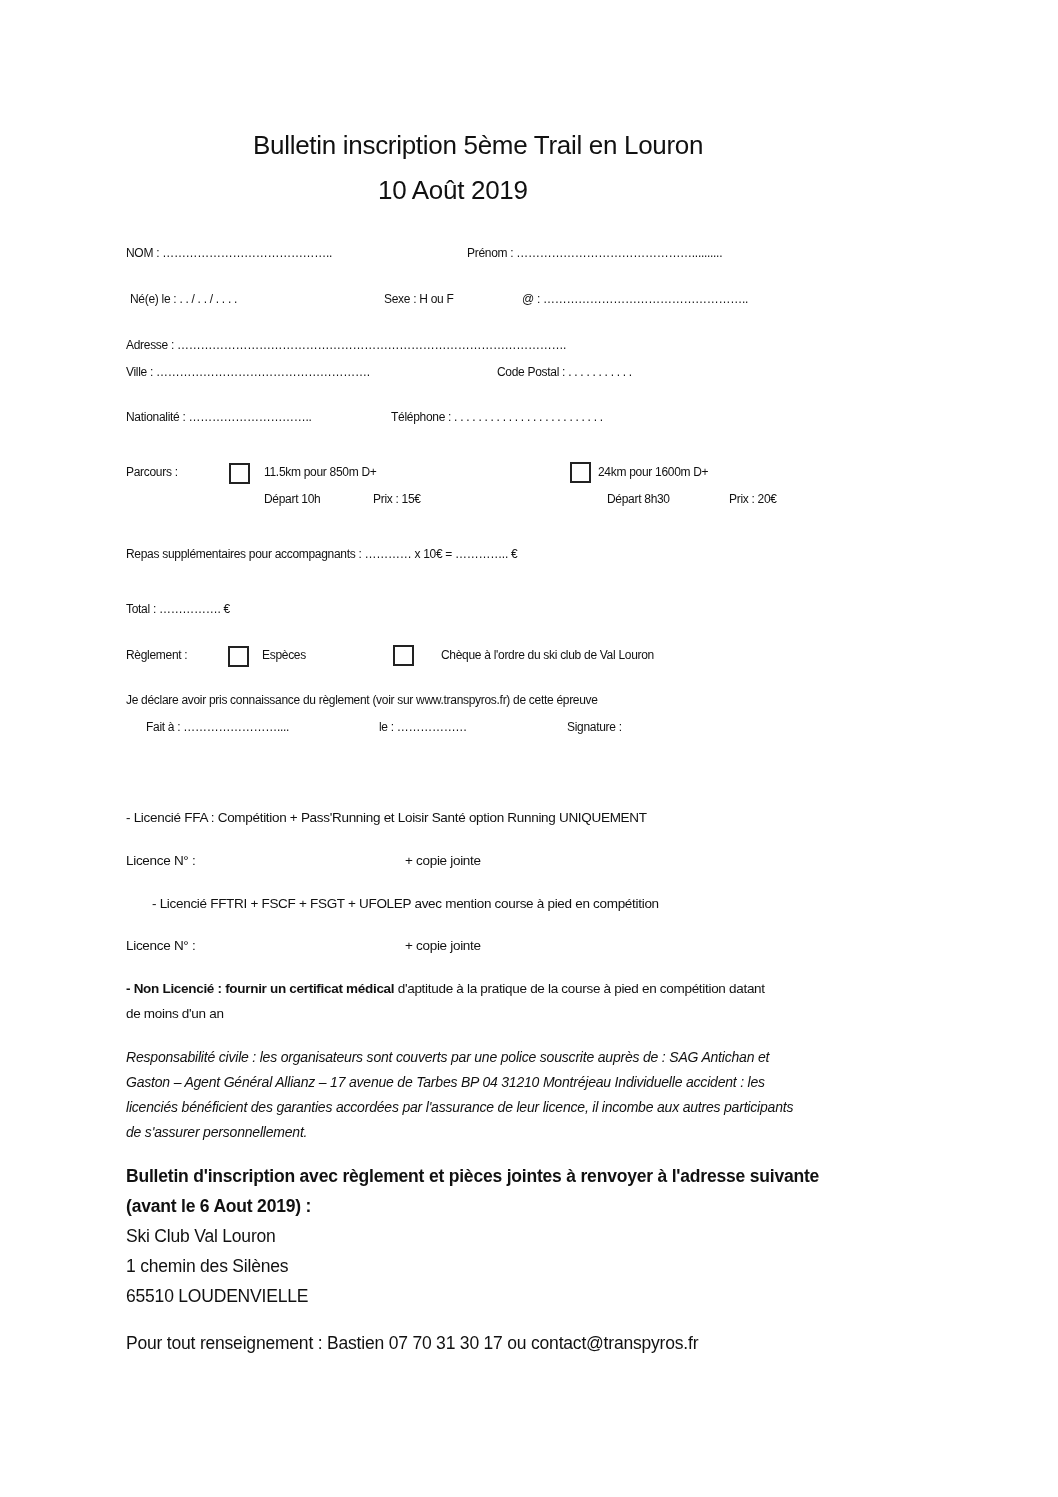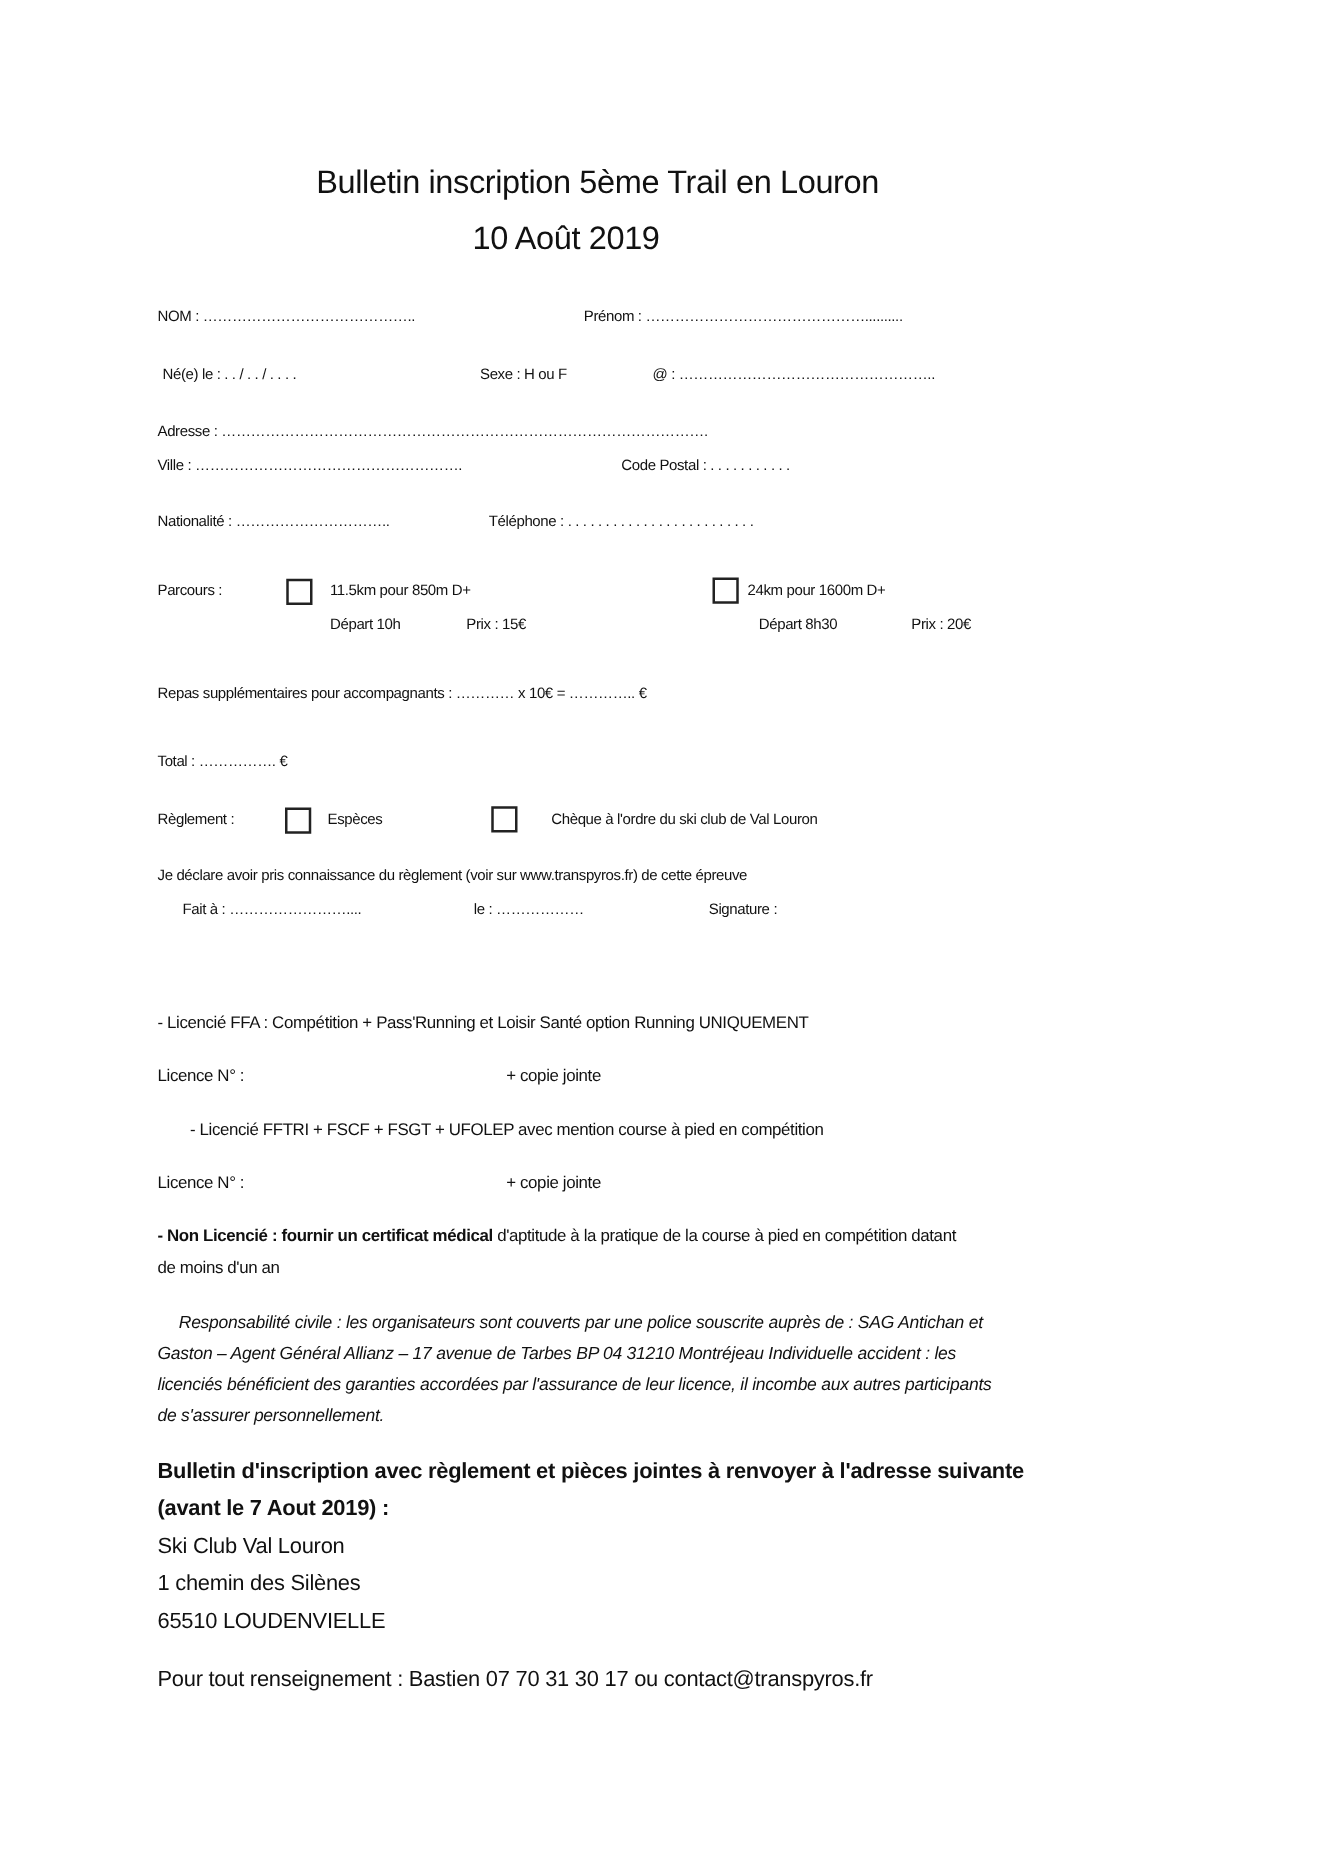--- a/index.html
+++ b/index.html
@@ -68,26 +68,26 @@
 
   <div class="abs t14" style="left:126px; top:896px;margin-left:26px;">- Licencié FFTRI + FSCF + FSGT + UFOLEP avec mention course à pied en compétition</div>
   <div class="abs t14" style="left:126px; top:938px;">Licence N° :</div>
   <div class="abs t14" style="left:405px; top:938px;">+ copie jointe</div>
 
   <div class="abs t14" style="left:126px; top:981px;">
     <span class="bold">- Non Licencié : fournir un certificat médical</span><span> d'aptitude à la pratique de la course à pied en compétition datant</span>
   </div>
   <div class="abs t14" style="left:126px; top:1006px;">de moins d'un an</div>
 
-  <div class="abs italic" style="left:126px; top:1045px;margin-left:17px;">Responsabilité civile : les organisateurs sont couverts par une police souscrite auprès de : SAG Antichan et</div>
+  <div class="abs italic" style="left:126px; top:1045px;">Responsabilité civile : les organisateurs sont couverts par une police souscrite auprès de : SAG Antichan et</div>
   <div class="abs italic" style="left:126px; top:1070px;">Gaston – Agent Général Allianz – 17 avenue de Tarbes BP 04 31210 Montréjeau Individuelle accident : les</div>
   <div class="abs italic" style="left:126px; top:1095px;">licenciés bénéficient des garanties accordées par l'assurance de leur licence, il incombe aux autres participants</div>
   <div class="abs italic" style="left:126px; top:1120px;">de s'assurer personnellement.</div>
 
   <div class="abs addr bold" style="left:126px; top:1166px;text-align:center;">Bulletin d'inscription avec règlement et pièces jointes à renvoyer à l'adresse suivante</div>
-  <div class="abs addr bold" style="left:126px; top:1196px;">(avant le 7 Aout 2019) :</div>
+  <div class="abs addr bold" style="left:126px; top:1196px;">(avant le 6 Aout 2019) :</div>
   <div class="abs addr" style="left:126px; top:1226px;">Ski Club Val Louron</div>
   <div class="abs addr" style="left:126px; top:1256px;">1 chemin des Silènes</div>
   <div class="abs addr" style="left:126px; top:1286px;">65510 LOUDENVIELLE</div>
 
   <div class="abs addr" style="left:126px; top:1333px;">Pour tout renseignement : Bastien 07 70 31 30 17 ou contact@transpyros.fr</div>
 
 </div>
 
 </body></html>

